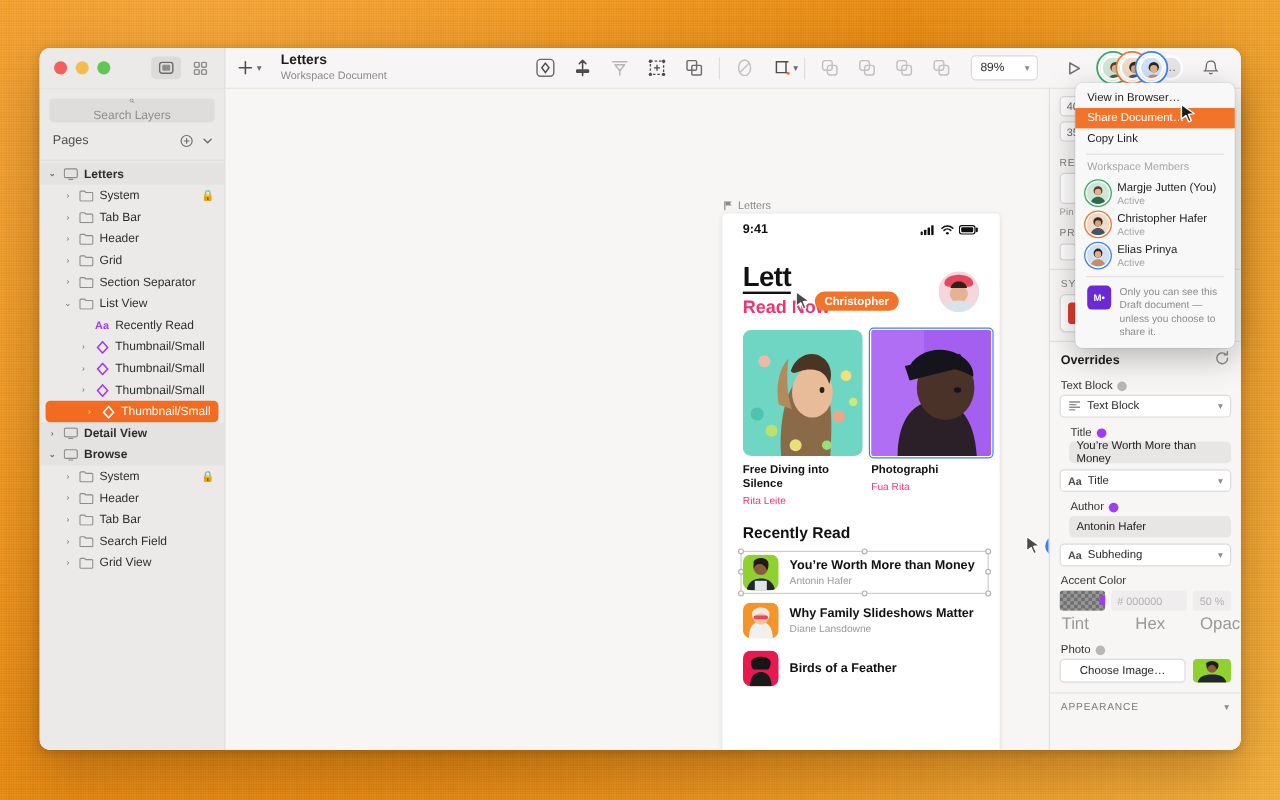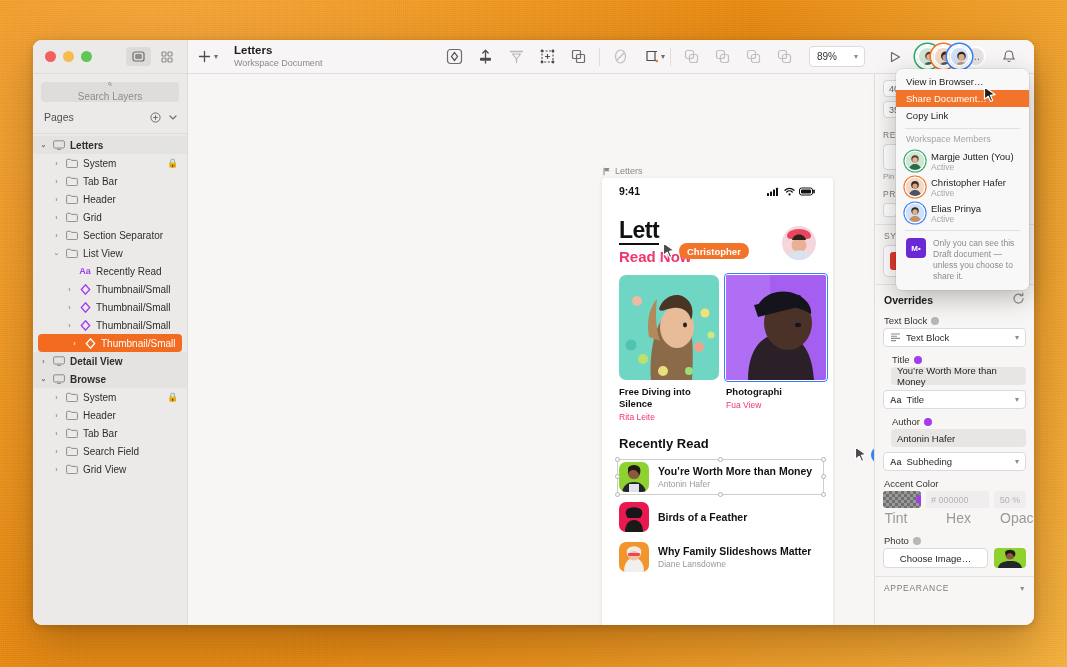--- a/index.html
+++ b/index.html
@@ -659,21 +659,21 @@
                 <rect width="100" height="105" fill="#a45ef0"></rect>
                 <rect x="0" y="0" width="44" height="105" fill="#b06ef5"></rect>
                 <path d="M22 105c0-26 10-44 30-46 18-2 34 12 36 46z" fill="#2b2028"></path>
                 <ellipse cx="62" cy="48" rx="24" ry="27" fill="#4a3228"></ellipse>
                 <path d="M30 34c6-16 26-22 42-14 10 5 14 13 13 19-10-6-22-9-34-6-9 2-17 6-21 1z" fill="#15131c"></path>
                 <path d="M28 30l46-10 6 10-48 12z" fill="#15131c"></path>
                 <ellipse cx="72" cy="50" rx="3" ry="2.2" fill="#15131c"></ellipse>
               </svg>
             </div>
             <div class="card-t">Photographi</div>
-            <div class="card-a">Fua View</div>
+            <div class="card-a">Fua Rita</div>
           </div>
         </div>
 
         <div class="recent-hd">Recently Read</div>
 
         <div class="lrow2">
           <div class="selbox">
             <div class="hnd" style="left:-3px;top:-3px"></div>
               <div class="hnd" style="left:calc(50% - 3px);top:-3px"></div>
               <div class="hnd" style="right:-3px;top:-3px"></div>
@@ -694,43 +694,43 @@
           </div>
           <div>
             <div class="lt1">You’re Worth More than Money</div>
             <div class="lt2">Antonin Hafer</div>
           </div>
         </div>
 
         <div class="lrow2">
           <div class="lthumb">
             <svg width="30" height="30" viewBox="0 0 30 30">
-                <rect width="30" height="30" fill="#e8194f"></rect>
-                <path d="M6 30c0-8 4-12 9-12s9 4 9 12z" fill="#1a1a1a"></path>
-                <path d="M7 9c2-5 14-5 16 0 1 4-2 7-2 7H9s-3-3-2-7z" fill="#15151a"></path>
-              </svg>
-          </div>
-          <div>
-            <div class="lt1">Birds of a Feather</div>
-          </div>
-        </div>
-
-        <div class="lrow2">
-          <div class="lthumb">
-            <svg width="30" height="30" viewBox="0 0 30 30">
                 <rect width="30" height="30" fill="#f2952b"></rect>
                 <path d="M5 30c0-9 4-14 10-14s10 5 10 14z" fill="#f0f0ef"></path>
                 <circle cx="15" cy="12" r="6.5" fill="#f2c39d"></circle>
                 <path d="M8 8c2-5 12-5 14 0 1 4-1 6-1 6-1-4-4-5-6-5s-5 1-6 5c0 0-2-2-1-6z" fill="#f2e9e2"></path>
                 <rect x="9" y="11" width="12" height="3" rx="1.4" fill="#e8455f"></rect>
               </svg>
           </div>
           <div>
             <div class="lt1">Why Family Slideshows Matter</div>
             <div class="lt2">Diane Lansdowne</div>
+          </div>
+        </div>
+
+        <div class="lrow2">
+          <div class="lthumb">
+            <svg width="30" height="30" viewBox="0 0 30 30">
+                <rect width="30" height="30" fill="#e8194f"></rect>
+                <path d="M6 30c0-8 4-12 9-12s9 4 9 12z" fill="#1a1a1a"></path>
+                <path d="M7 9c2-5 14-5 16 0 1 4-2 7-2 7H9s-3-3-2-7z" fill="#15151a"></path>
+              </svg>
+          </div>
+          <div>
+            <div class="lt1">Birds of a Feather</div>
           </div>
         </div>
 
       </div>
 
       <div class="cursor" style="left:474px; top:168px;">
         <svg width="14" height="18" viewBox="0 0 14 18">
             <path d="M1.5 1l10.5 7.6-4.6.7 2.3 5.2-2.1 1-2.3-5.2-3.8 2.9z" fill="#4a4a4a" stroke="#fff" stroke-width="1.1" stroke-linejoin="round"></path>
           </svg>
         <div class="ctag" style="background:#f2742a">Christopher</div>

